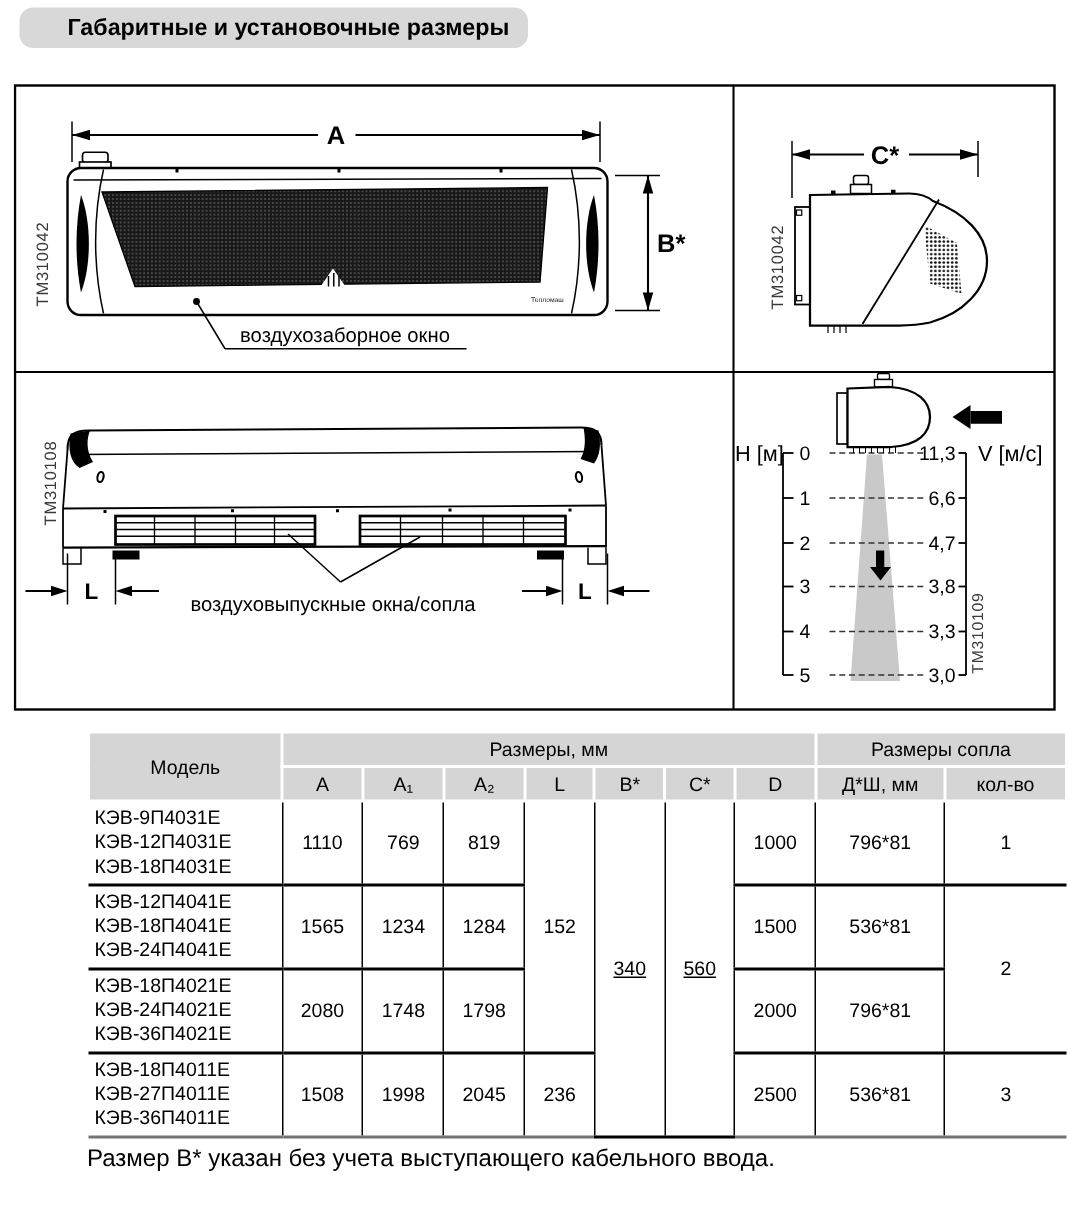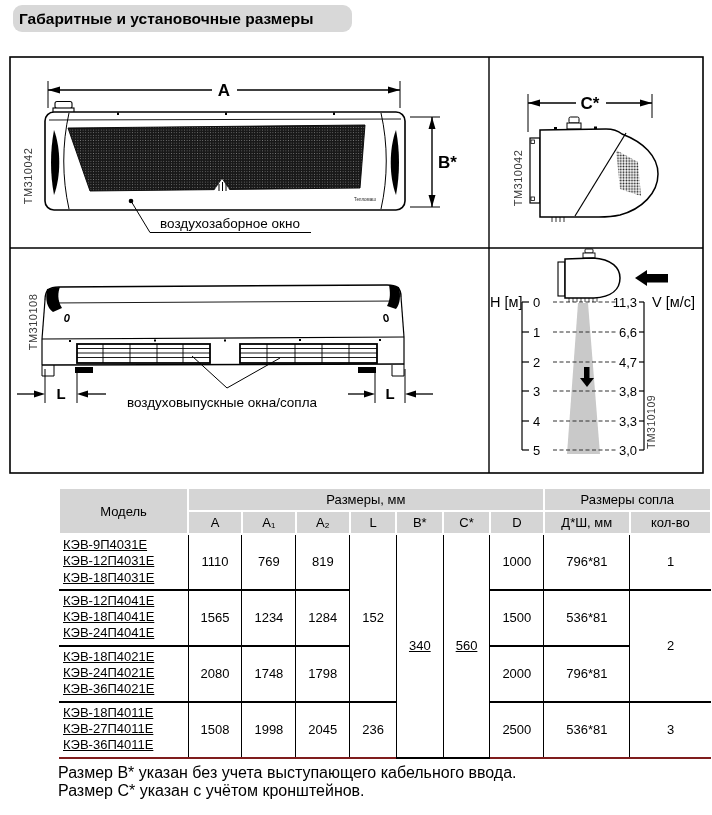--- a/index.html
+++ b/index.html
@@ -1,20 +1,20 @@
 <!DOCTYPE html>
 <html><head>
 <meta charset="utf-8">
 <style>
   html,body{margin:0;padding:0;background:#fff;}
   .page{position:relative;width:712px;height:815px;background:#fff;overflow:hidden;
         font-family:"Liberation Sans","DejaVu Sans",sans-serif;color:#000;}
   .title-pill{position:absolute;left:13px;top:5px;width:339px;height:27px;
         background:#d8d8d8;border-radius:9px;}
-  .title-pill span{display:block;font-size:15.5px;font-weight:700;line-height:27px;padding-left:6px;}
+  .title-pill span{display:block;font-size:15.5px;font-weight:700;line-height:27px;padding-left:32px;}
   .figure-wrap{position:absolute;left:9px;top:56px;width:695px;height:418px;}
   svg{display:block;}
   svg text{font-family:"Liberation Sans","DejaVu Sans",sans-serif;fill:#000;}
   .dimlbl{font-size:17px;font-weight:700;}
   .dimlbl-s{font-size:15px;font-weight:700;}
   .callout{font-size:13.5px;}
   .codetxt{font-size:11px;fill:#3a3a3a;letter-spacing:.5px;}
   .axlbl{font-size:14.5px;}
   .ticktxt{font-size:13px;}
   .brandtxt{font-size:4.5px;fill:#222;}
@@ -23,23 +23,23 @@
 
   
   .dim-table{position:absolute;left:58px;top:487px;border-collapse:collapse;
         table-layout:fixed;font-size:13px;}
   .dim-table th{background:#d5d5d5;border:2px solid #fff;font-weight:400;
         padding:3px 0;text-align:center;font-size:13px;}
   .dim-table tbody td{border-left:1px solid #000;border-right:1px solid #000;
         border-top:none;border-bottom:none;text-align:center;vertical-align:middle;
         padding:2px 12px;}
   .dim-table tbody tr.sep td{border-top:2px solid #000;}
-  .dim-table tbody tr.last td{border-bottom:2px solid #7f1d1d;}
+  .dim-table tbody tr.last td{border-bottom:2px solid #737373;}
   .dim-table tbody td.bedge{border-bottom:2px solid #000;text-decoration:underline;}
-  .dim-table tbody td:first-child{border-left:none;text-decoration:underline;}
+  .dim-table tbody td:first-child{border-left:none;}
   .dim-table tbody td:last-child{border-right:none;}
   .model-cell{text-align:left !important;padding:2px 2px 3px 4px !important;
         white-space:pre-line;line-height:16.3px;}
   .notes{position:absolute;left:58px;top:764px;font-size:16px;line-height:17.5px;}
 </style>
 </head>
 <body>
 
 <div class="page">
 
@@ -375,16 +375,15 @@
         <td>236</td>
         <td>2500</td>
         <td>536*81</td>
         <td>3</td>
       </tr>
     </tbody>
   </table>
 
   <div class="notes">
     <div>Размер B* указан без учета выступающего кабельного ввода.</div>
-    <div>Размер C* указан с учётом кронштейнов.</div>
   </div>
 
 </div>
 
 </body></html>

